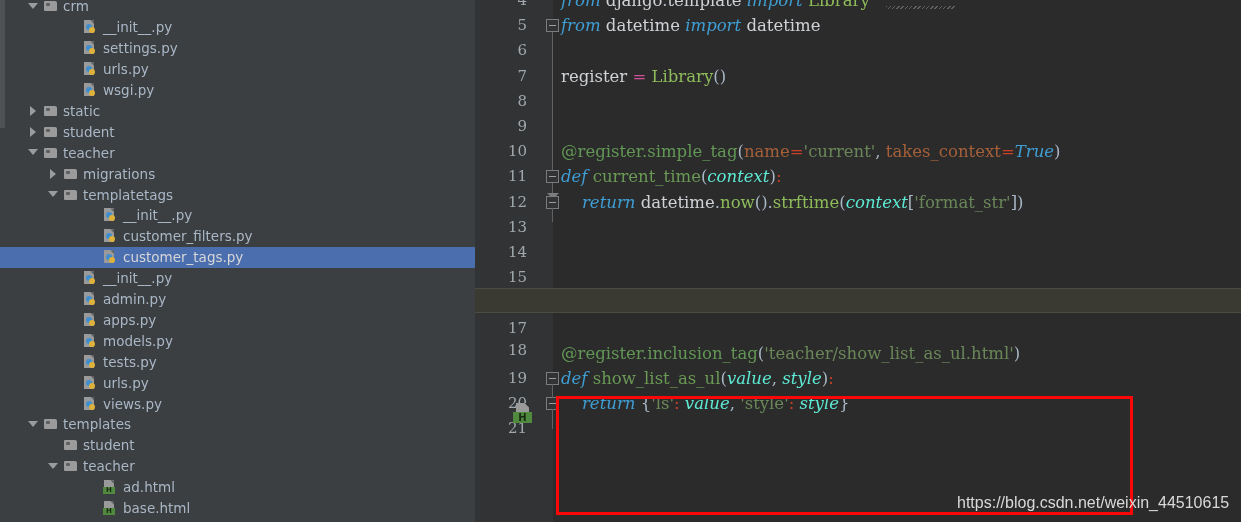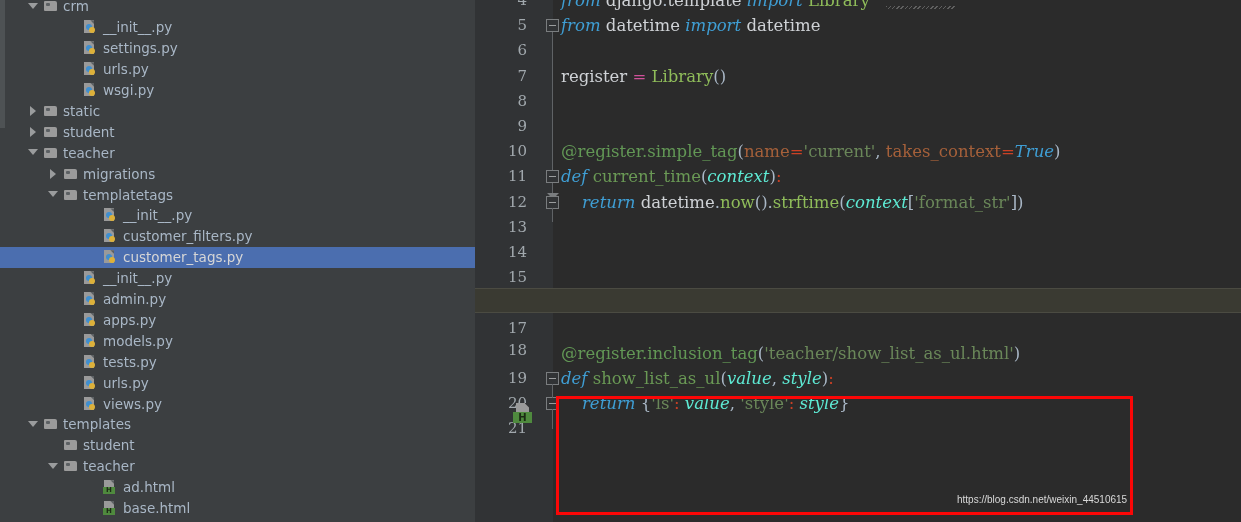--- a/index.html
+++ b/index.html
@@ -201,21 +201,21 @@
   #red-box{
     position:absolute;
     border:3px solid #fb0707;
     box-sizing:border-box;
     pointer-events:none;
   }
   
   #watermark{
     position:absolute;
     color:#d9d9d9;
-    font-size:10px;
+    font-size:16px;
     font-family:"Liberation Sans",sans-serif;
     white-space:nowrap;
   }
   
   .squiggle{
     position:absolute;height:3px;
     background:repeating-linear-gradient(135deg,#777 0 1px,transparent 1px 3px);
     opacity:.7;
   }
 </style>

